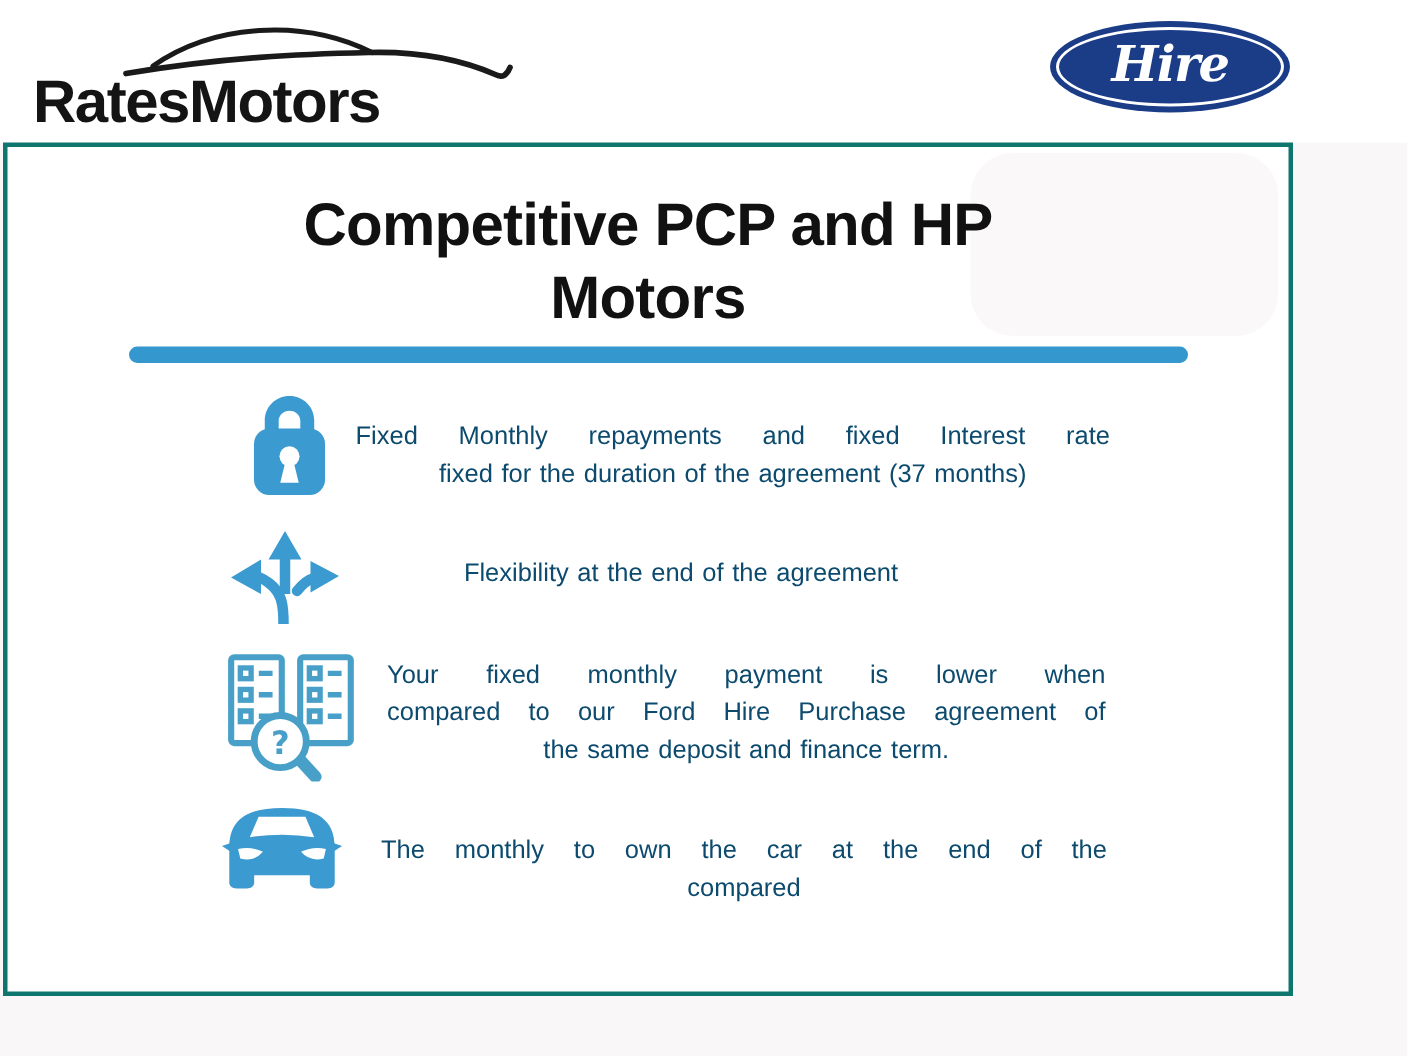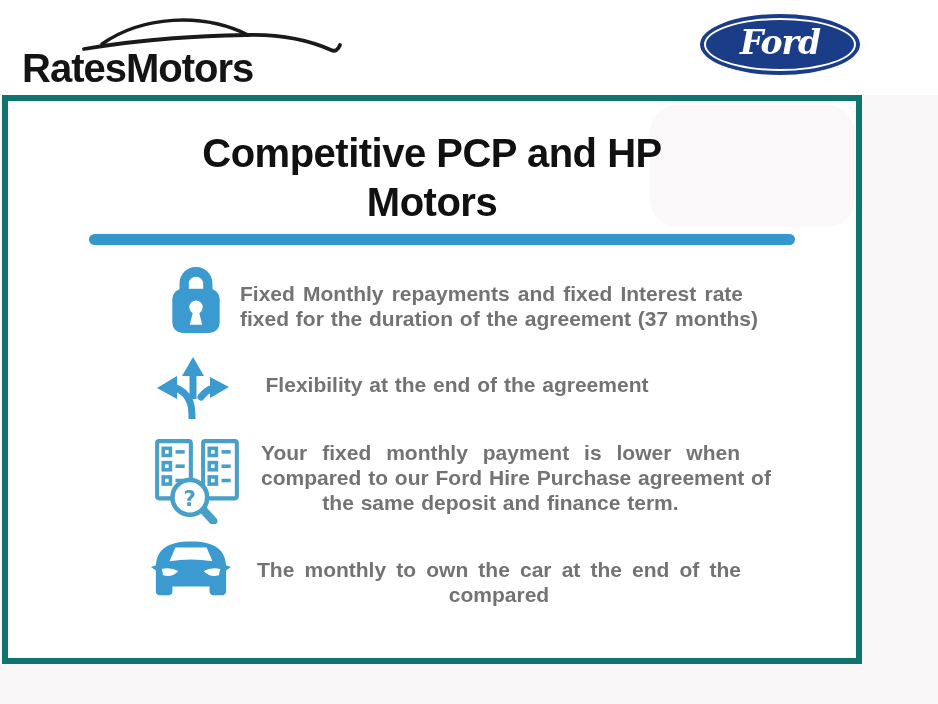--- a/index.html
+++ b/index.html
@@ -34,42 +34,41 @@
   }
   .ford-badge .script {
     position: absolute; inset: 0; display: flex; align-items: center; justify-content: center;
     color: #ffffff; font-family: "DejaVu Serif", serif; font-style: italic; font-weight: bold;
     font-size: 33px; letter-spacing: -1px; transform: translateY(-2px);
   }
 
   
   .frame {
     position: absolute; left: 2px; top: 95px; width: 860px; height: 569px;
-    background: #ffffff; border: 6px solid #0f766e;
+    background: #ffffff; border: 3px solid #0f766e;
   }
   .artifact {
     position: absolute; left: 642px; top: 4px; width: 205px; height: 122px;
     background: #f6f3f4; border-radius: 28px; opacity: .6;
   }
   .title {
     position: absolute; left: 0; top: 28px; width: 100%;
     text-align: center; font-weight: bold; font-size: 40px; line-height: 49px;
     color: #111111; letter-spacing: -0.5px;
   }
   .divider {
     position: absolute; left: 81px; top: 133px; width: 706px; height: 11px;
     background: #3498cf; border-radius: 6px;
   }
 
   
   .icon-box { position: absolute; }
   .bullet-text {
-    position: absolute; font-size: 21px; line-height: 25px; color: #737373;
+    position: absolute; font-size: 17px; line-height: 25px; color: #0c4a6e;
     word-spacing: 1px;
-    font-weight: bold;
   }
   .jline { text-align: justify; text-align-last: justify; white-space: nowrap; }
   .lline { text-align: center; white-space: nowrap; }
 
   .t1 { left: 232px; top: 180px; width: 503px; }
   .t2 { left: 239px; top: 271px; width: 420px; }
   .t3 { left: 253px; top: 339px; width: 479px; }
   .t4 { left: 249px; top: 456px; width: 484px; }
 
   .i1 { left: 161px; top: 164px; }
@@ -84,21 +83,21 @@
   <div class="brand">
     <svg class="brand-swoosh" width="262" height="48" viewBox="0 0 262 48">
       <path d="M22 36 C62 8 122 4 168 27" fill="none" stroke="#1a1a1a" stroke-width="3.4" stroke-linecap="round"></path>
       <path d="M4 41 C70 30 122 28 166 27 C206 26 233 34 251 42 C255 44 258 42 260 37" fill="none" stroke="#1a1a1a" stroke-width="3.8" stroke-linecap="round"></path>
     </svg>
     <div class="brand-text"><span class="b">Rates</span><span class="l">Motors</span></div>
   </div>
 
   <div class="ford-badge">
     <div class="ring"></div>
-    <div class="script">Ford</div>
+    <div class="script">Hire</div>
   </div>
 </div>
 
 <div class="frame">
   <div class="artifact"></div>
 
   <div class="title">
     <div>Competitive PCP and HP</div>
     <div>Motors</div>
   </div>

